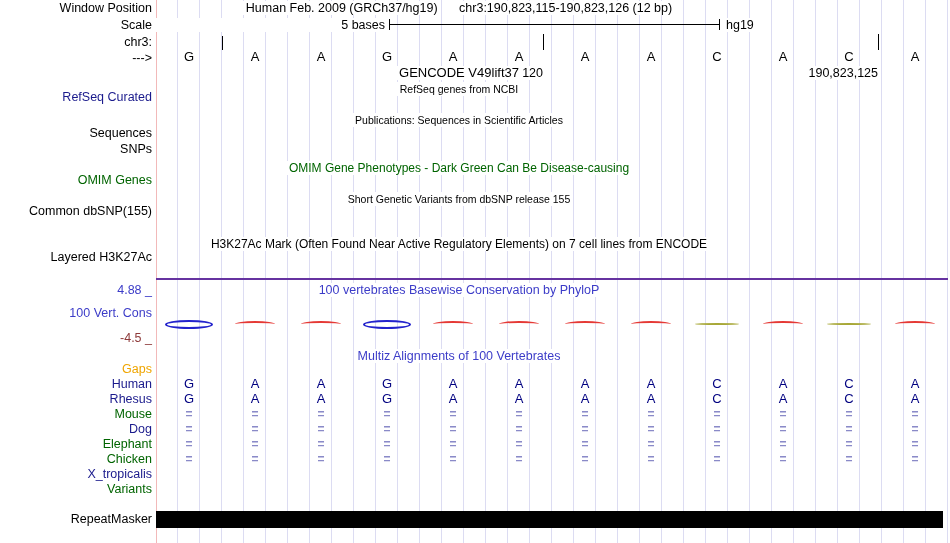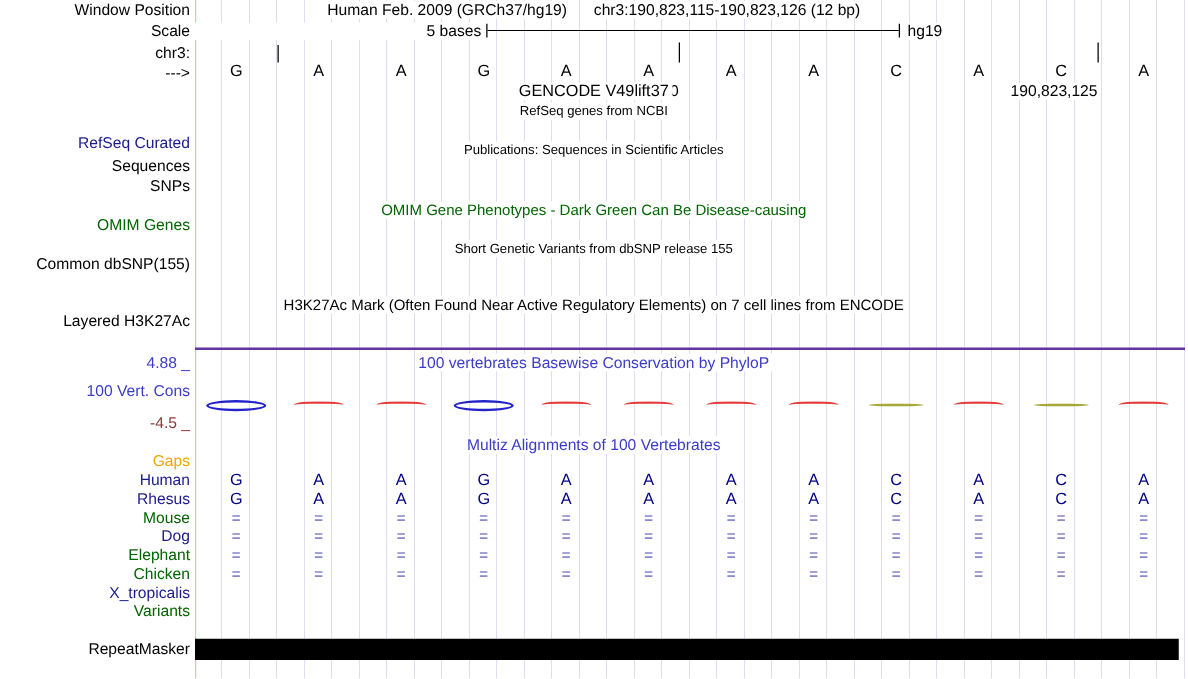--- a/index.html
+++ b/index.html
@@ -9,21 +9,21 @@
         background:repeating-linear-gradient(to right,transparent 0,transparent 21px,#DCDCF2 21px,#DCDCF2 22px);}
   .pink-line{position:absolute;left:156px;top:0;width:1px;height:543px;background:#F2B9B9;}
   .purple-line{position:absolute;left:156px;top:278px;width:792px;height:2px;background:#6633A0;}
 
   .sidebar{position:absolute;left:0;top:0;width:152px;height:488px;text-decoration:underline;}
   .side-label{position:absolute;right:0;white-space:nowrap;line-height:14px;}
   .black{color:#000;} .navy-label{color:#1A1A8C;} .green{color:#006400;}
   .blue-title{color:#3C3CC8;} .maroon{color:#8E3A3A;} .orange{color:#EFA500;}
   .navy-seq{color:#000080;}
 
-  .center-line{position:absolute;left:160px;width:630px;text-align:center;line-height:14px;}
+  .center-line{position:absolute;left:144px;width:630px;text-align:center;line-height:14px;}
   .ct{background:#fff;padding:0 3px;display:inline-block;}
   .small{font-size:10.5px;}
   .big{font-size:13px;}
 
   .scale-text{position:absolute;left:156px;top:18px;width:229px;text-align:right;line-height:14px;background:#fff;}
   .ruler{position:absolute;left:389px;top:19px;width:329px;height:11px;
          border-left:1px solid #000;border-right:1px solid #000;
          background:linear-gradient(to bottom,transparent 5px,#000 5px,#000 6px,transparent 6px);}
   .hg19{position:absolute;left:724px;top:18px;line-height:14px;background:#fff;padding:0 2px;}
 
@@ -80,21 +80,21 @@
       <div class="cell">A</div>
       <div class="cell">C</div>
       <div class="cell">A</div>
     </div>
 
   <div class="sidebar">
     <div class="side-label black" style="top:1px">Window Position</div>
     <div class="side-label black" style="top:18px">Scale</div>
     <div class="side-label black" style="top:35px">chr3:</div>
     <div class="side-label black" style="top:51px">---&gt;</div>
-    <div class="side-label navy-label" style="top:107px">RefSeq Curated</div>
+    <div class="side-label navy-label" style="top:90px">RefSeq Curated</div>
     <div class="side-label black" style="top:126px">Sequences</div>
     <div class="side-label black" style="top:142px">SNPs</div>
     <div class="side-label green" style="top:173px">OMIM Genes</div>
     <div class="side-label black" style="top:204px">Common dbSNP(155)</div>
     <div class="side-label black" style="top:250px">Layered H3K27Ac</div>
     <div class="side-label blue-title" style="top:283px">4.88 _</div>
     <div class="side-label blue-title" style="top:306px">100 Vert. Cons</div>
     <div class="side-label maroon" style="top:331px">-4.5 _</div>
     <div class="side-label orange" style="top:362px">Gaps</div>
     <div class="side-label navy-label" style="top:377px">Human</div>

